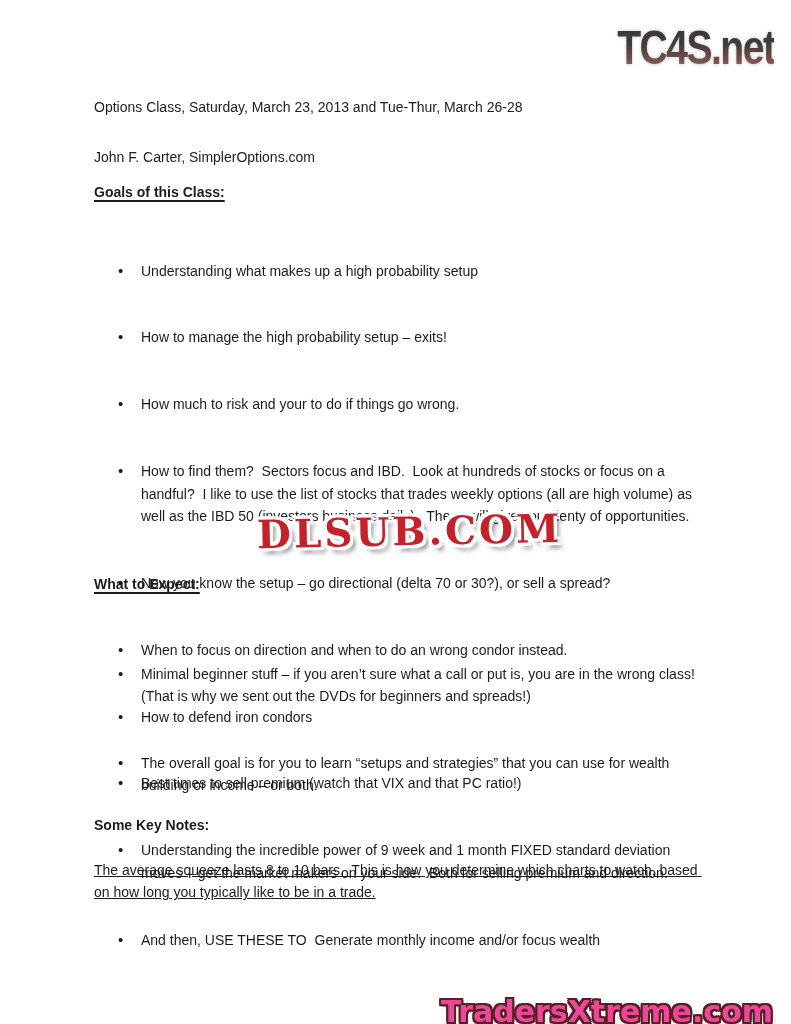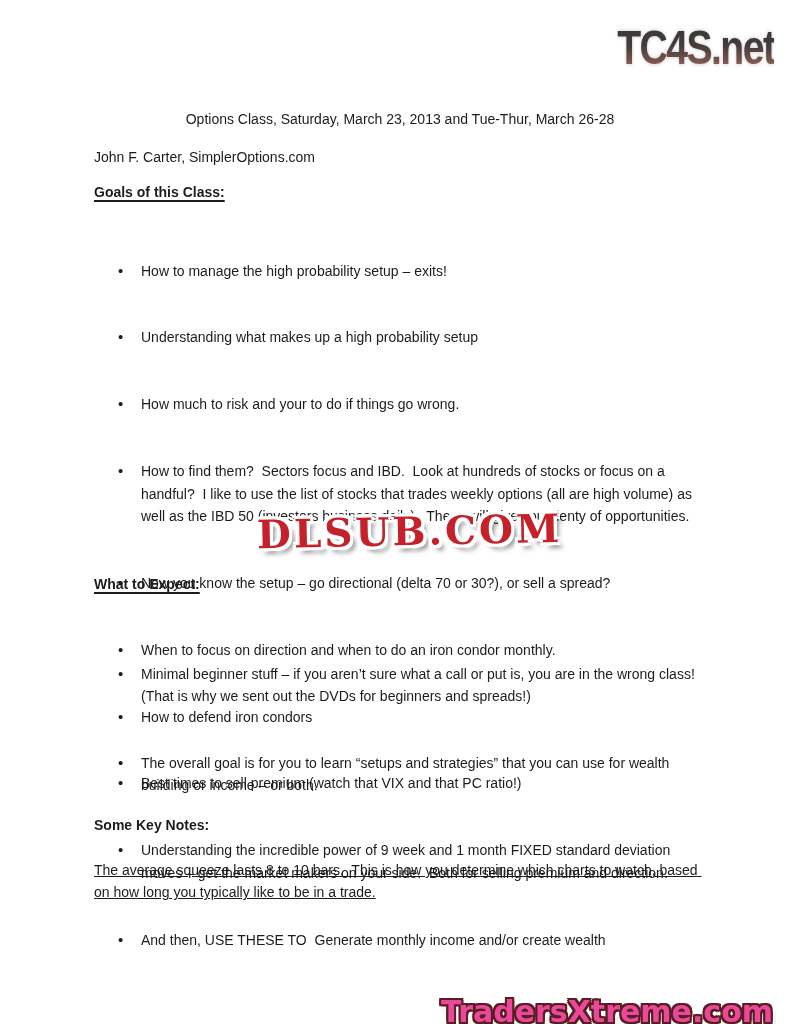--- a/index.html
+++ b/index.html
@@ -7,21 +7,21 @@
     position:relative;width:776px;height:1024px;background:#ffffff;
     overflow:hidden;
     font-family:"Liberation Sans",sans-serif;color:#1c1c1c;margin-top:20px;
   }
   
   .doc-block{
     position:absolute;left:94px;width:612px;
     font-size:14px;line-height:22.3px;color:#1c1c1c;
     white-space:pre-wrap;
   }
-  .title-line{top:88px;text-align:center;}
+  .title-line{top:76px;}
   .author-line{top:126px;}
   .section-heading{
     font-weight:bold;text-decoration:underline;text-underline-offset:3px;
     text-decoration-thickness:1.5px;white-space:pre-wrap;
   }
   .goals-heading{top:161px;}
   .expect-heading{top:553px;}
   .notes-heading{top:794px;font-weight:bold;text-decoration:none;}
   .goals-list{top:195px;}
   .expect-list{top:598px;}
@@ -80,30 +80,30 @@
 
   <div class="tc4s">TC4S.net</div>
 
   <div class="doc-block title-line">Options Class, Saturday, March 23, 2013 and Tue-Thur, March 26-28</div>
 
   <div class="doc-block author-line">John F. Carter, SimplerOptions.com</div>
 
   <div class="doc-block section-heading goals-heading">Goals of this Class:</div>
 
   <ul class="doc-block bullets goals-list">
+    <li><span>Understanding what makes up a high probability setup</span></li>
     <li><span>How to manage the high probability setup – exits!</span></li>
-    <li><span>Understanding what makes up a high probability setup</span></li>
     <li><span>How much to risk and your to do if things go wrong.</span></li>
     <li><span>How to find them?  Sectors focus and IBD.  Look at hundreds of stocks or focus on a handful?  I like to use the list of stocks that trades weekly options (all are high volume) as well as the IBD 50 (investors business daily).  These will give you plenty of opportunities.</span></li>
     <li><span>Now you know the setup – go directional (delta 70 or 30?), or sell a spread?</span></li>
-    <li><span>When to focus on direction and when to do an iron condor monthly.</span></li>
+    <li><span>When to focus on direction and when to do an wrong condor instead.</span></li>
     <li><span>How to defend iron condors</span></li>
     <li><span>Best times to sell premium (watch that VIX and that PC ratio!)</span></li>
     <li><span>Understanding the incredible power of 9 week and 1 month FIXED standard deviation moves – get the market makers on your side.  Both for selling premium and direction.</span></li>
-    <li><span>And then, USE THESE TO  Generate monthly income and/or create wealth</span></li>
+    <li><span>And then, USE THESE TO  Generate monthly income and/or focus wealth</span></li>
   </ul>
 
   <div class="dlsub">DLSUB.COM</div>
 
   <div class="doc-block section-heading expect-heading">What to Expect:</div>
 
   <ul class="doc-block bullets expect-list">
     <li><span>Minimal beginner stuff – if you aren’t sure what a call or put is, you are in the wrong class!  (That is why we sent out the DVDs for beginners and spreads!)</span></li>
     <li><span>The overall goal is for you to learn “setups and strategies” that you can use for wealth building or income – or both.</span></li>
   </ul>

